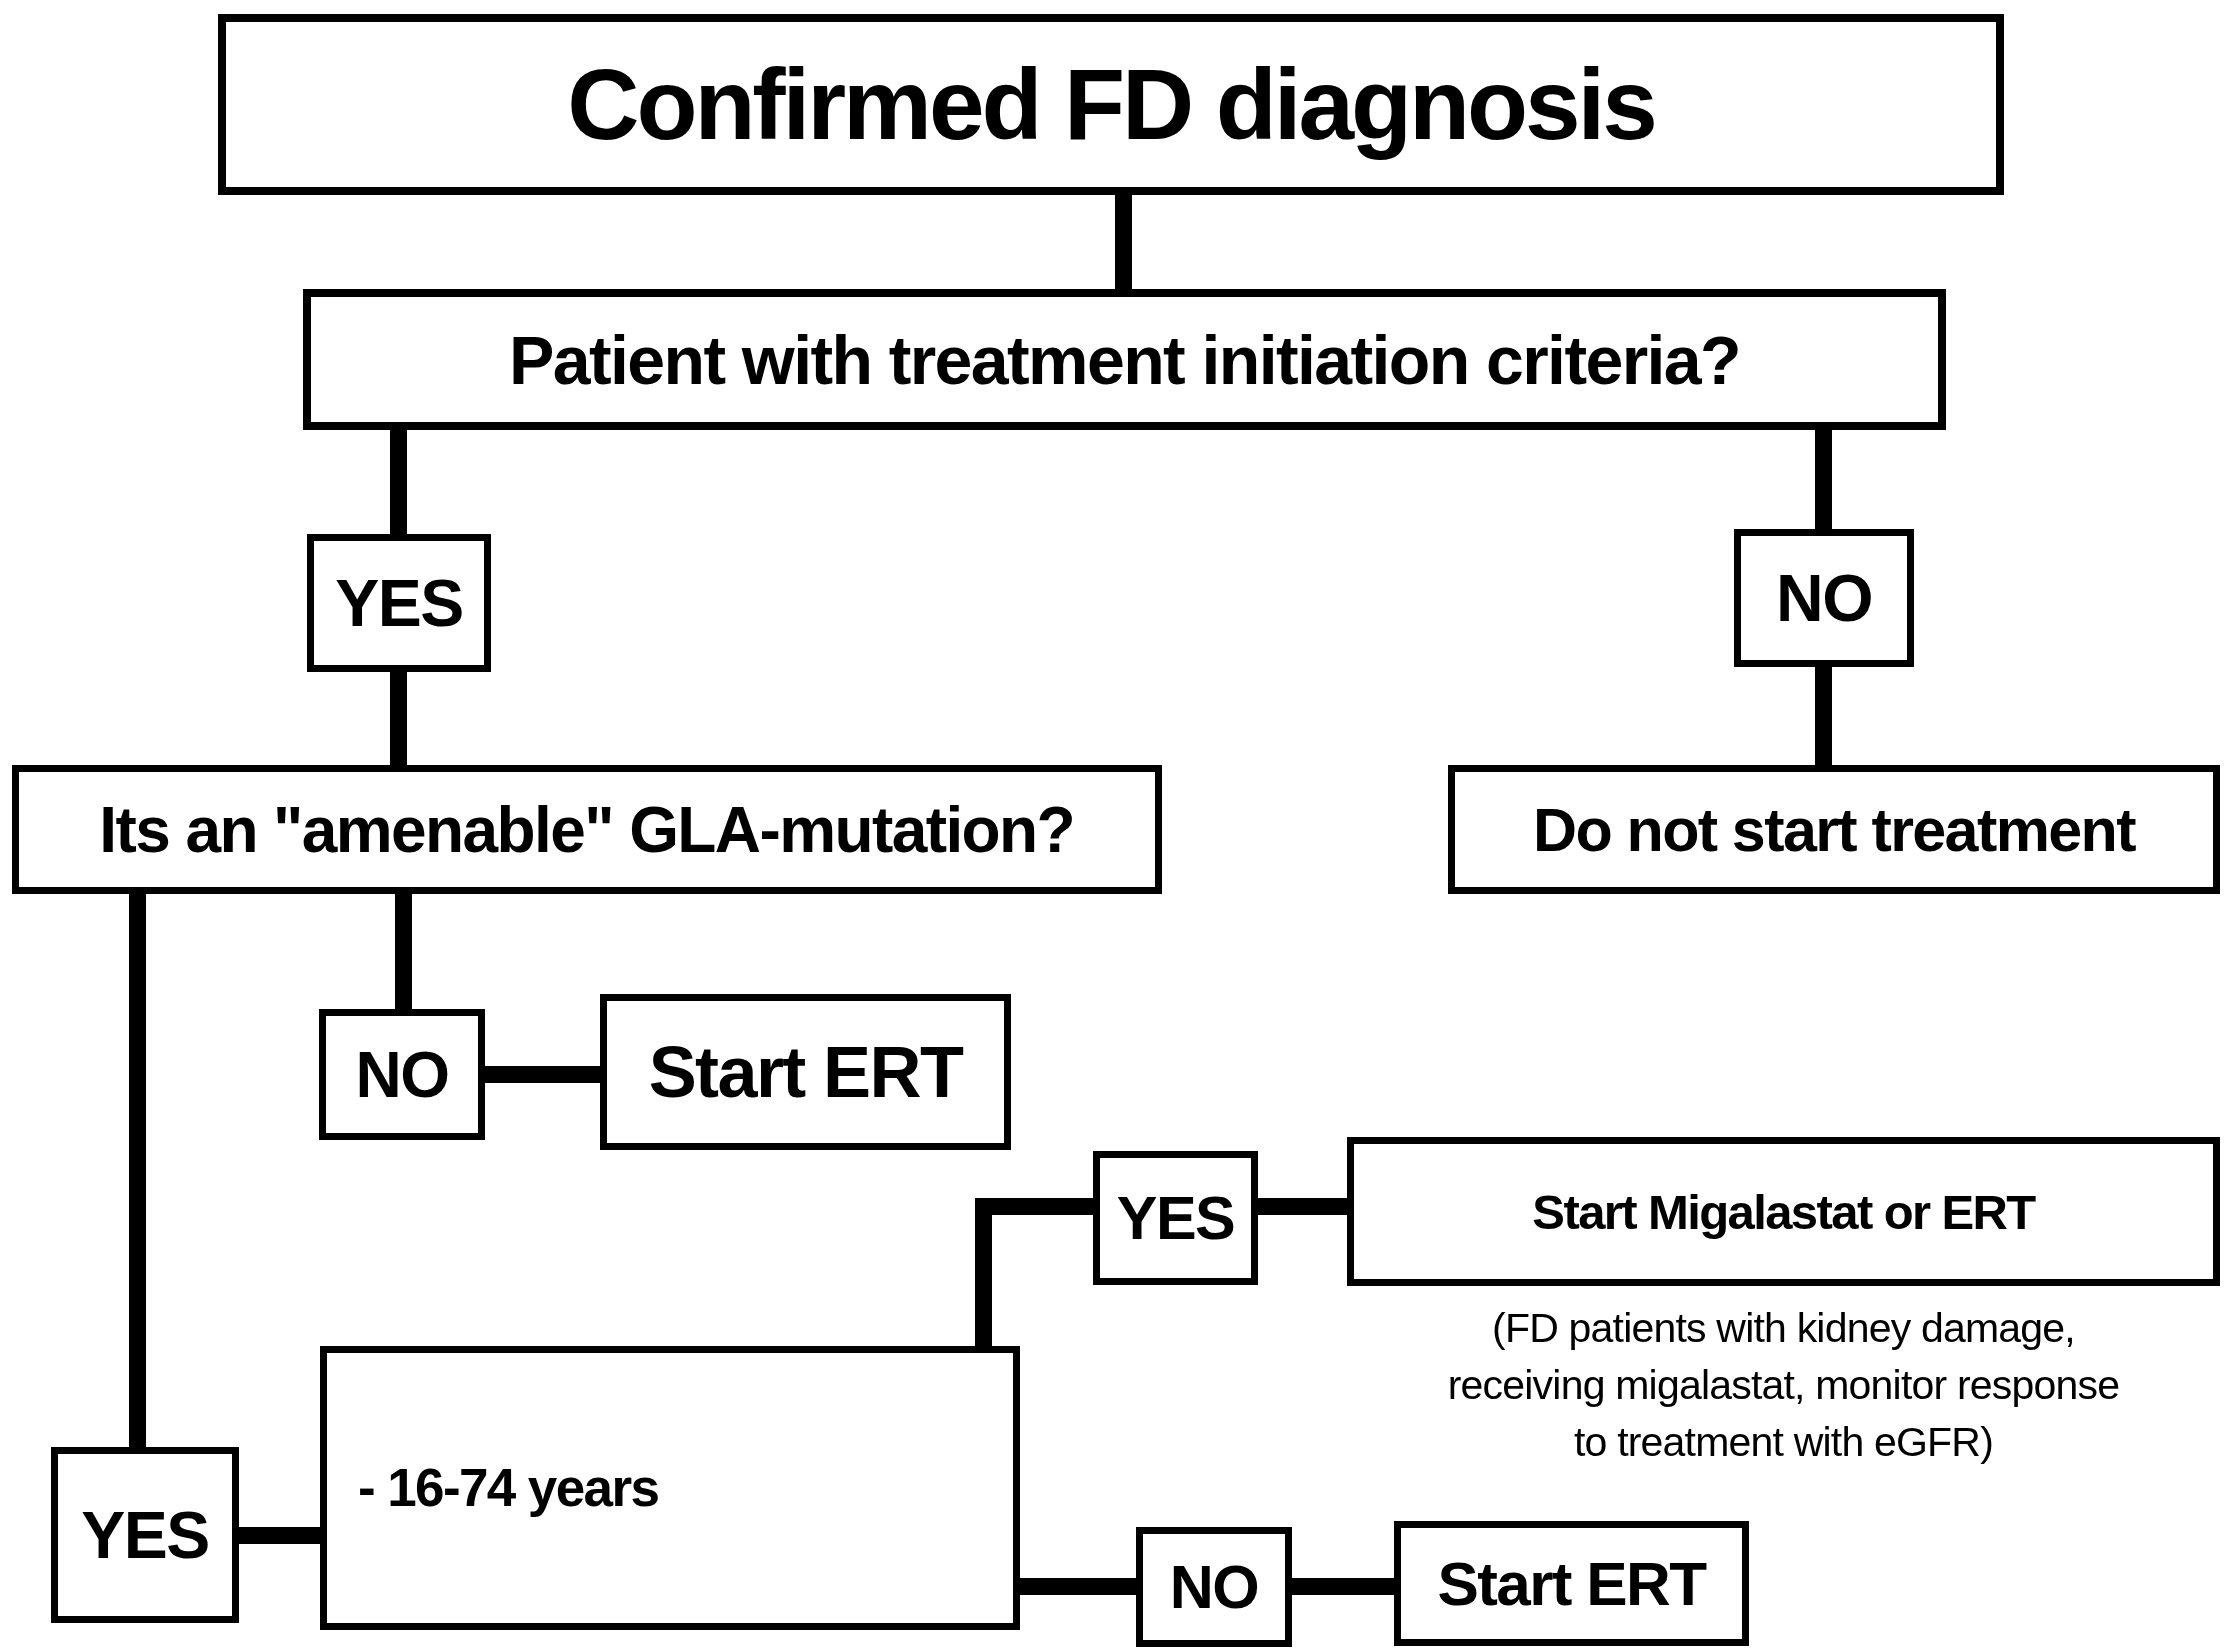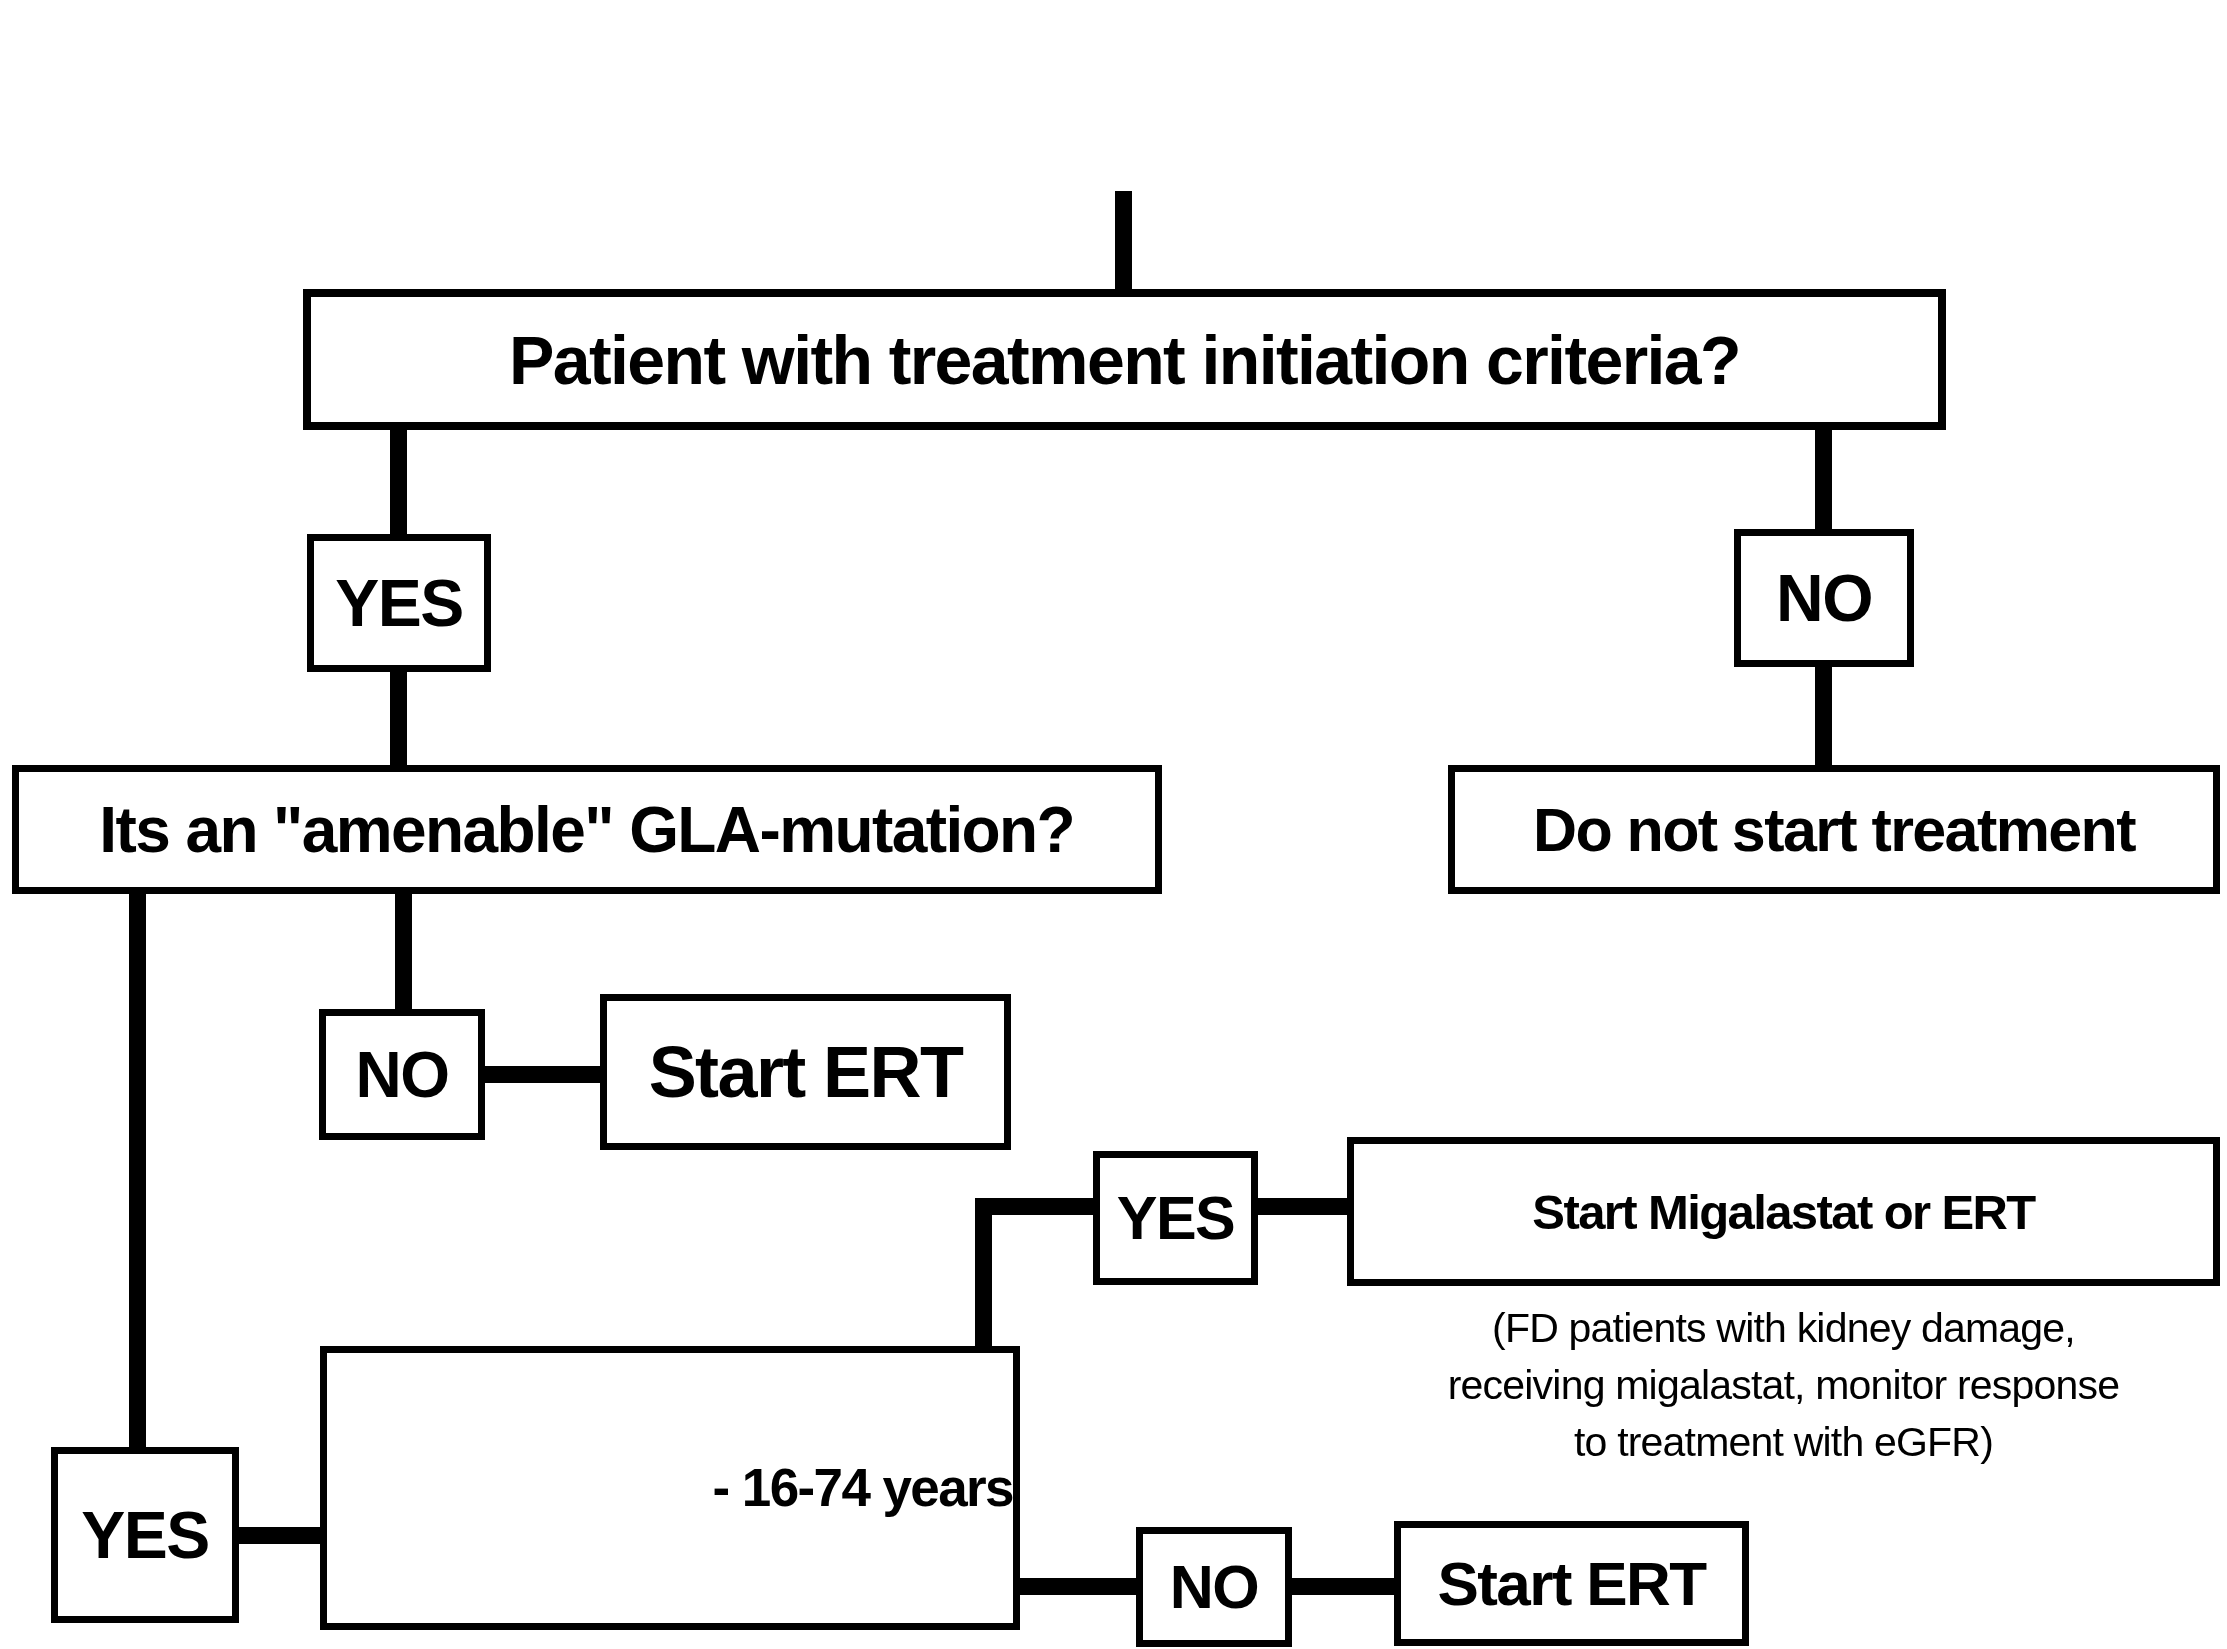--- a/index.html
+++ b/index.html
@@ -32,21 +32,21 @@
     letter-spacing: -1.6px;
     white-space: nowrap;
   }
   .connector {
     position: absolute;
     background: #000000;
     z-index: 1;
   }
   .multiline {
     flex-direction: column;
-    align-items: flex-end;
+    align-items: flex-start;
     justify-content: center;
     text-align: left;
   }
   .note {
     position: absolute;
     color: #000000;
     font-weight: 400;
     text-align: center;
     z-index: 2;
     letter-spacing: -0.8px;
@@ -65,20 +65,21 @@
   <div class="connector" style="left:129px; top:890px; width:17px; height:562px;"></div>
   <div class="connector" style="left:395px; top:890px; width:17px; height:123px;"></div>
   <div class="connector" style="left:482px; top:1066px; width:121px; height:17px;"></div>
   <div class="connector" style="left:236px; top:1527px; width:87px; height:17px;"></div>
   <div class="connector" style="left:975px; top:1198px; width:17px; height:152px;"></div>
   <div class="connector" style="left:975px; top:1198px; width:120px; height:17px;"></div>
   <div class="connector" style="left:1255px; top:1198px; width:96px; height:17px;"></div>
   <div class="connector" style="left:1017px; top:1578px; width:121px; height:17px;"></div>
   <div class="connector" style="left:1288px; top:1578px; width:109px; height:17px;"></div>
 
+  <div class="box" style="left:218px; top:14px; width:1786px; height:181px; border-width:8.6px; font-size:100px; letter-spacing:-3.1px;">Confirmed FD diagnosis</div>
 
   <div class="box" style="left:303px; top:289px; width:1643px; height:141px; border-width:8.6px; font-size:68px;">Patient with treatment initiation criteria?</div>
 
   <div class="box" style="left:307px; top:534px; width:184px; height:138px; font-size:66px;">YES</div>
 
   <div class="box" style="left:1734px; top:529px; width:180px; height:138px; font-size:66px;">NO</div>
 
   <div class="box" style="left:11.7px; top:765px; width:1150px; height:129px; border-width:7.8px; font-size:64px;">Its an "amenable" GLA-mutation?</div>
 
   <div class="box" style="left:1448px; top:765px; width:772px; height:129px; border-width:7.8px; font-size:61px;text-align:right;">Do not start treatment</div>

